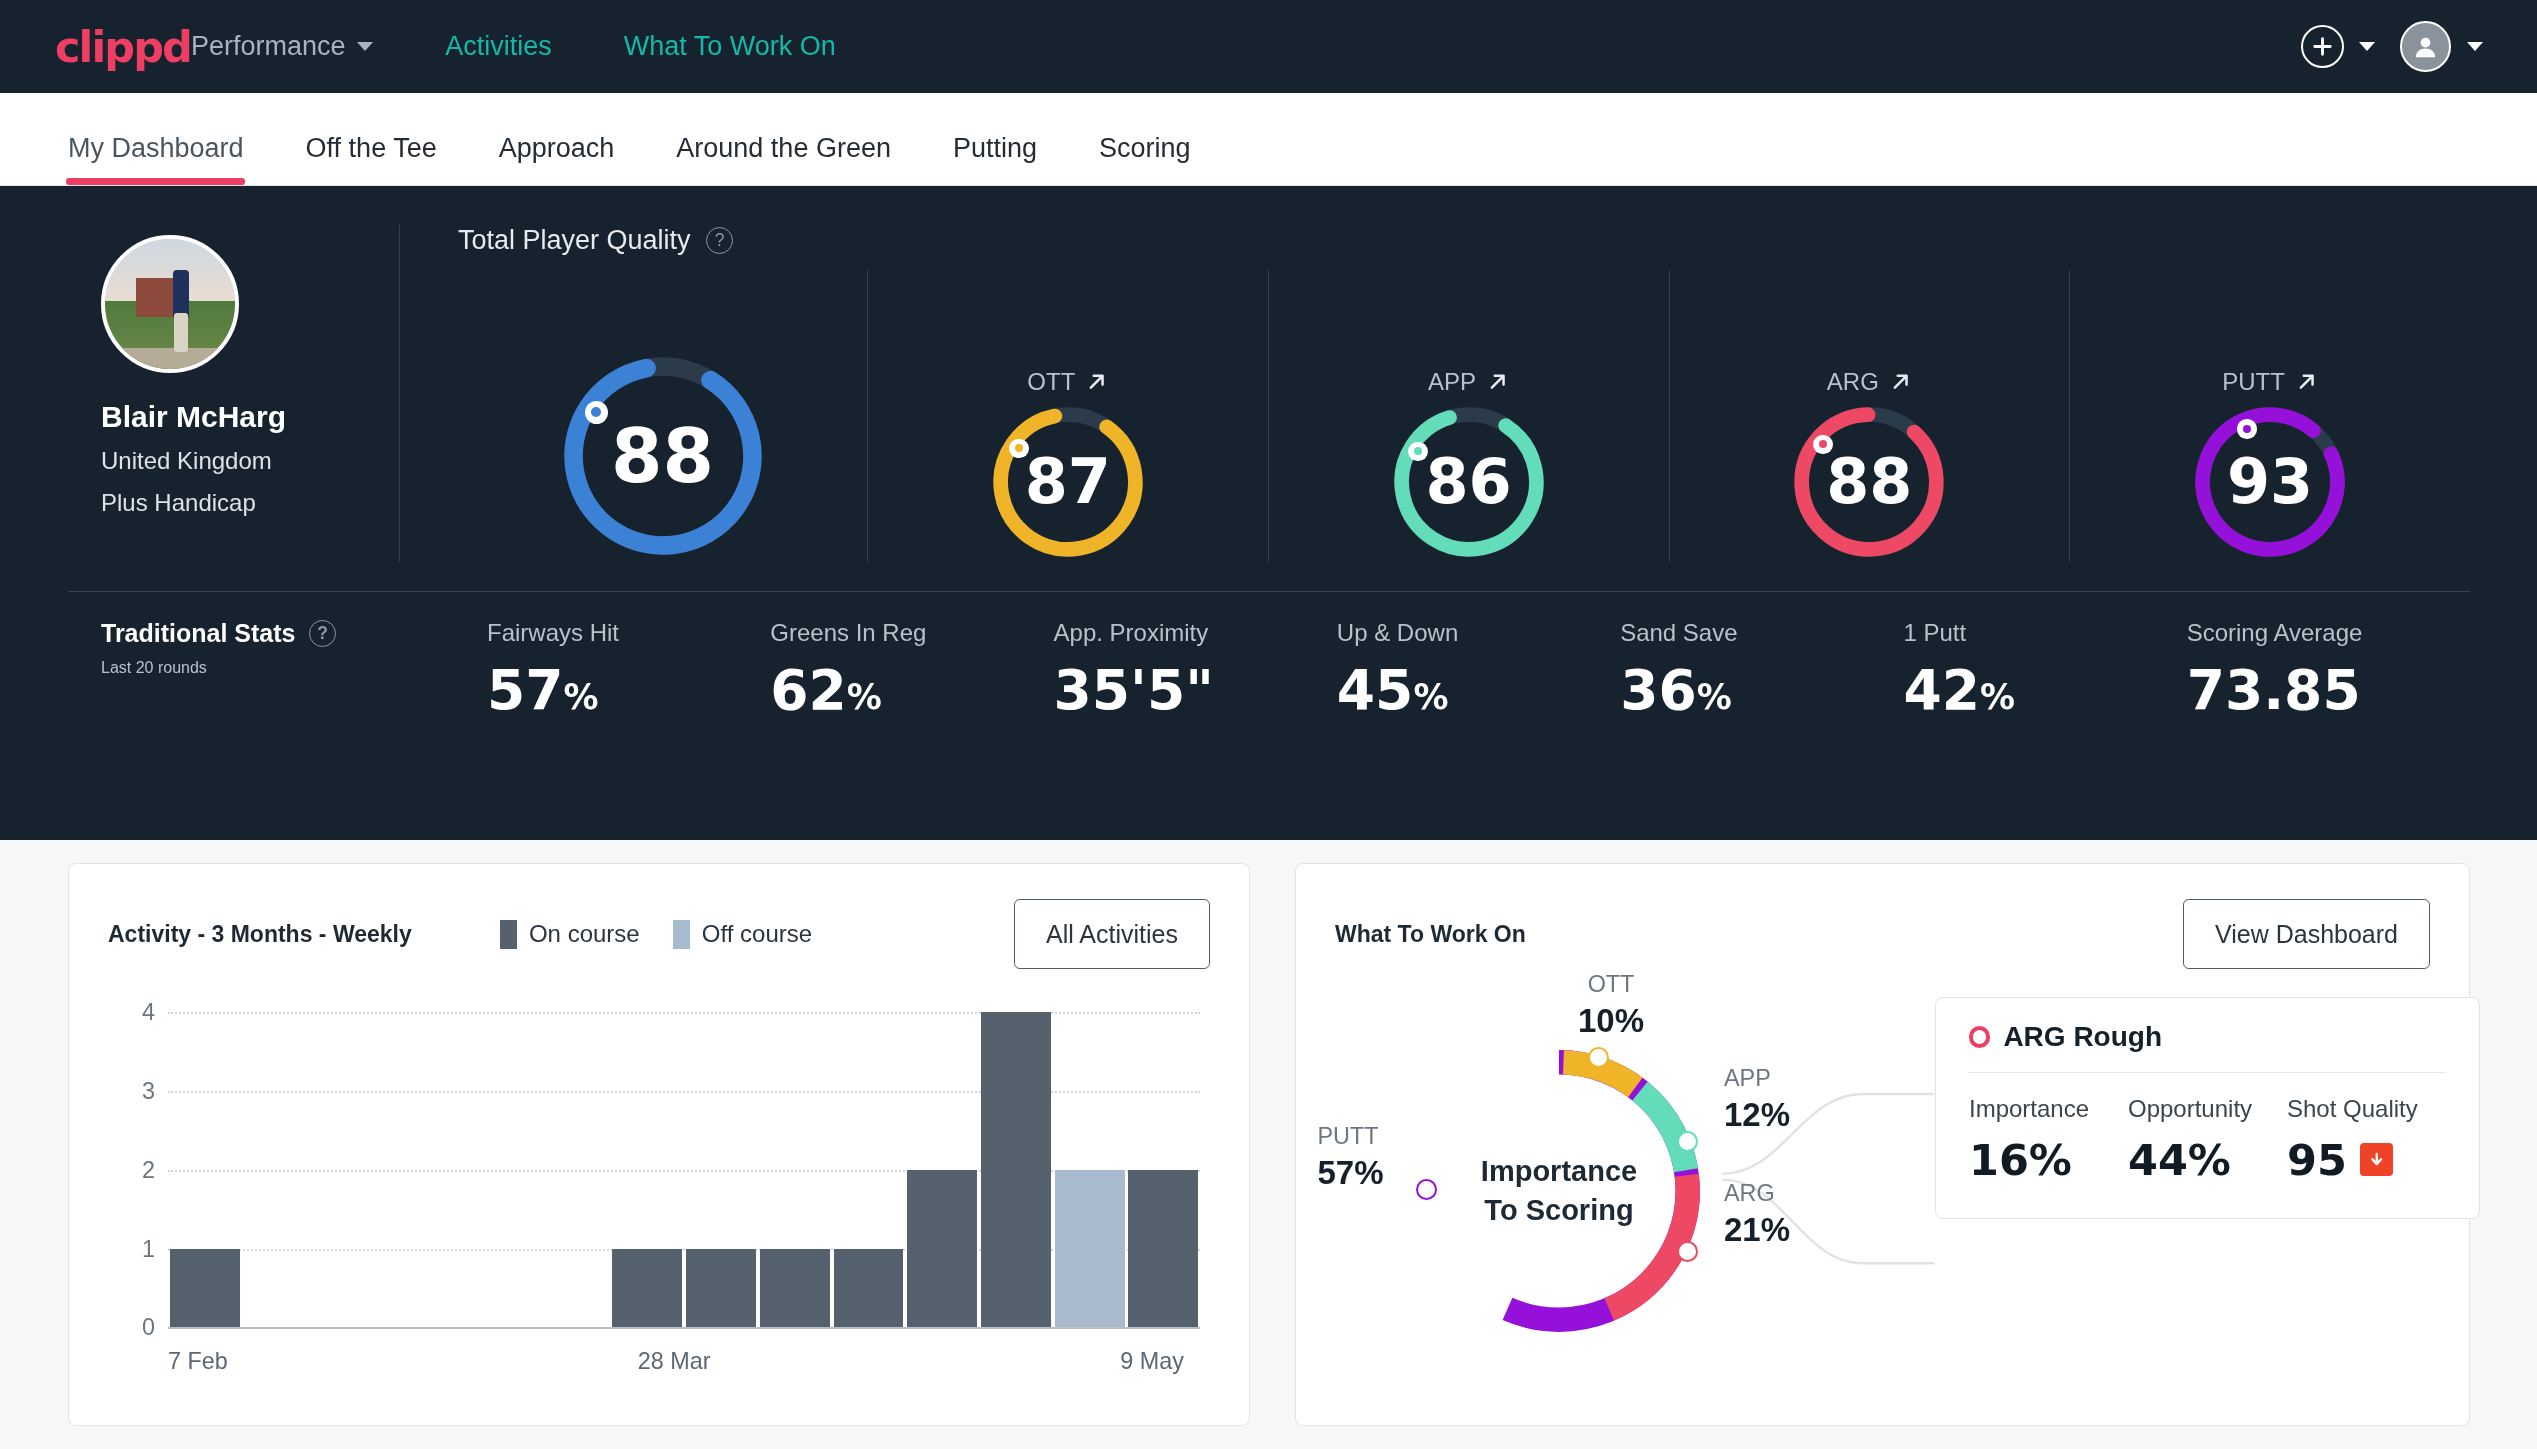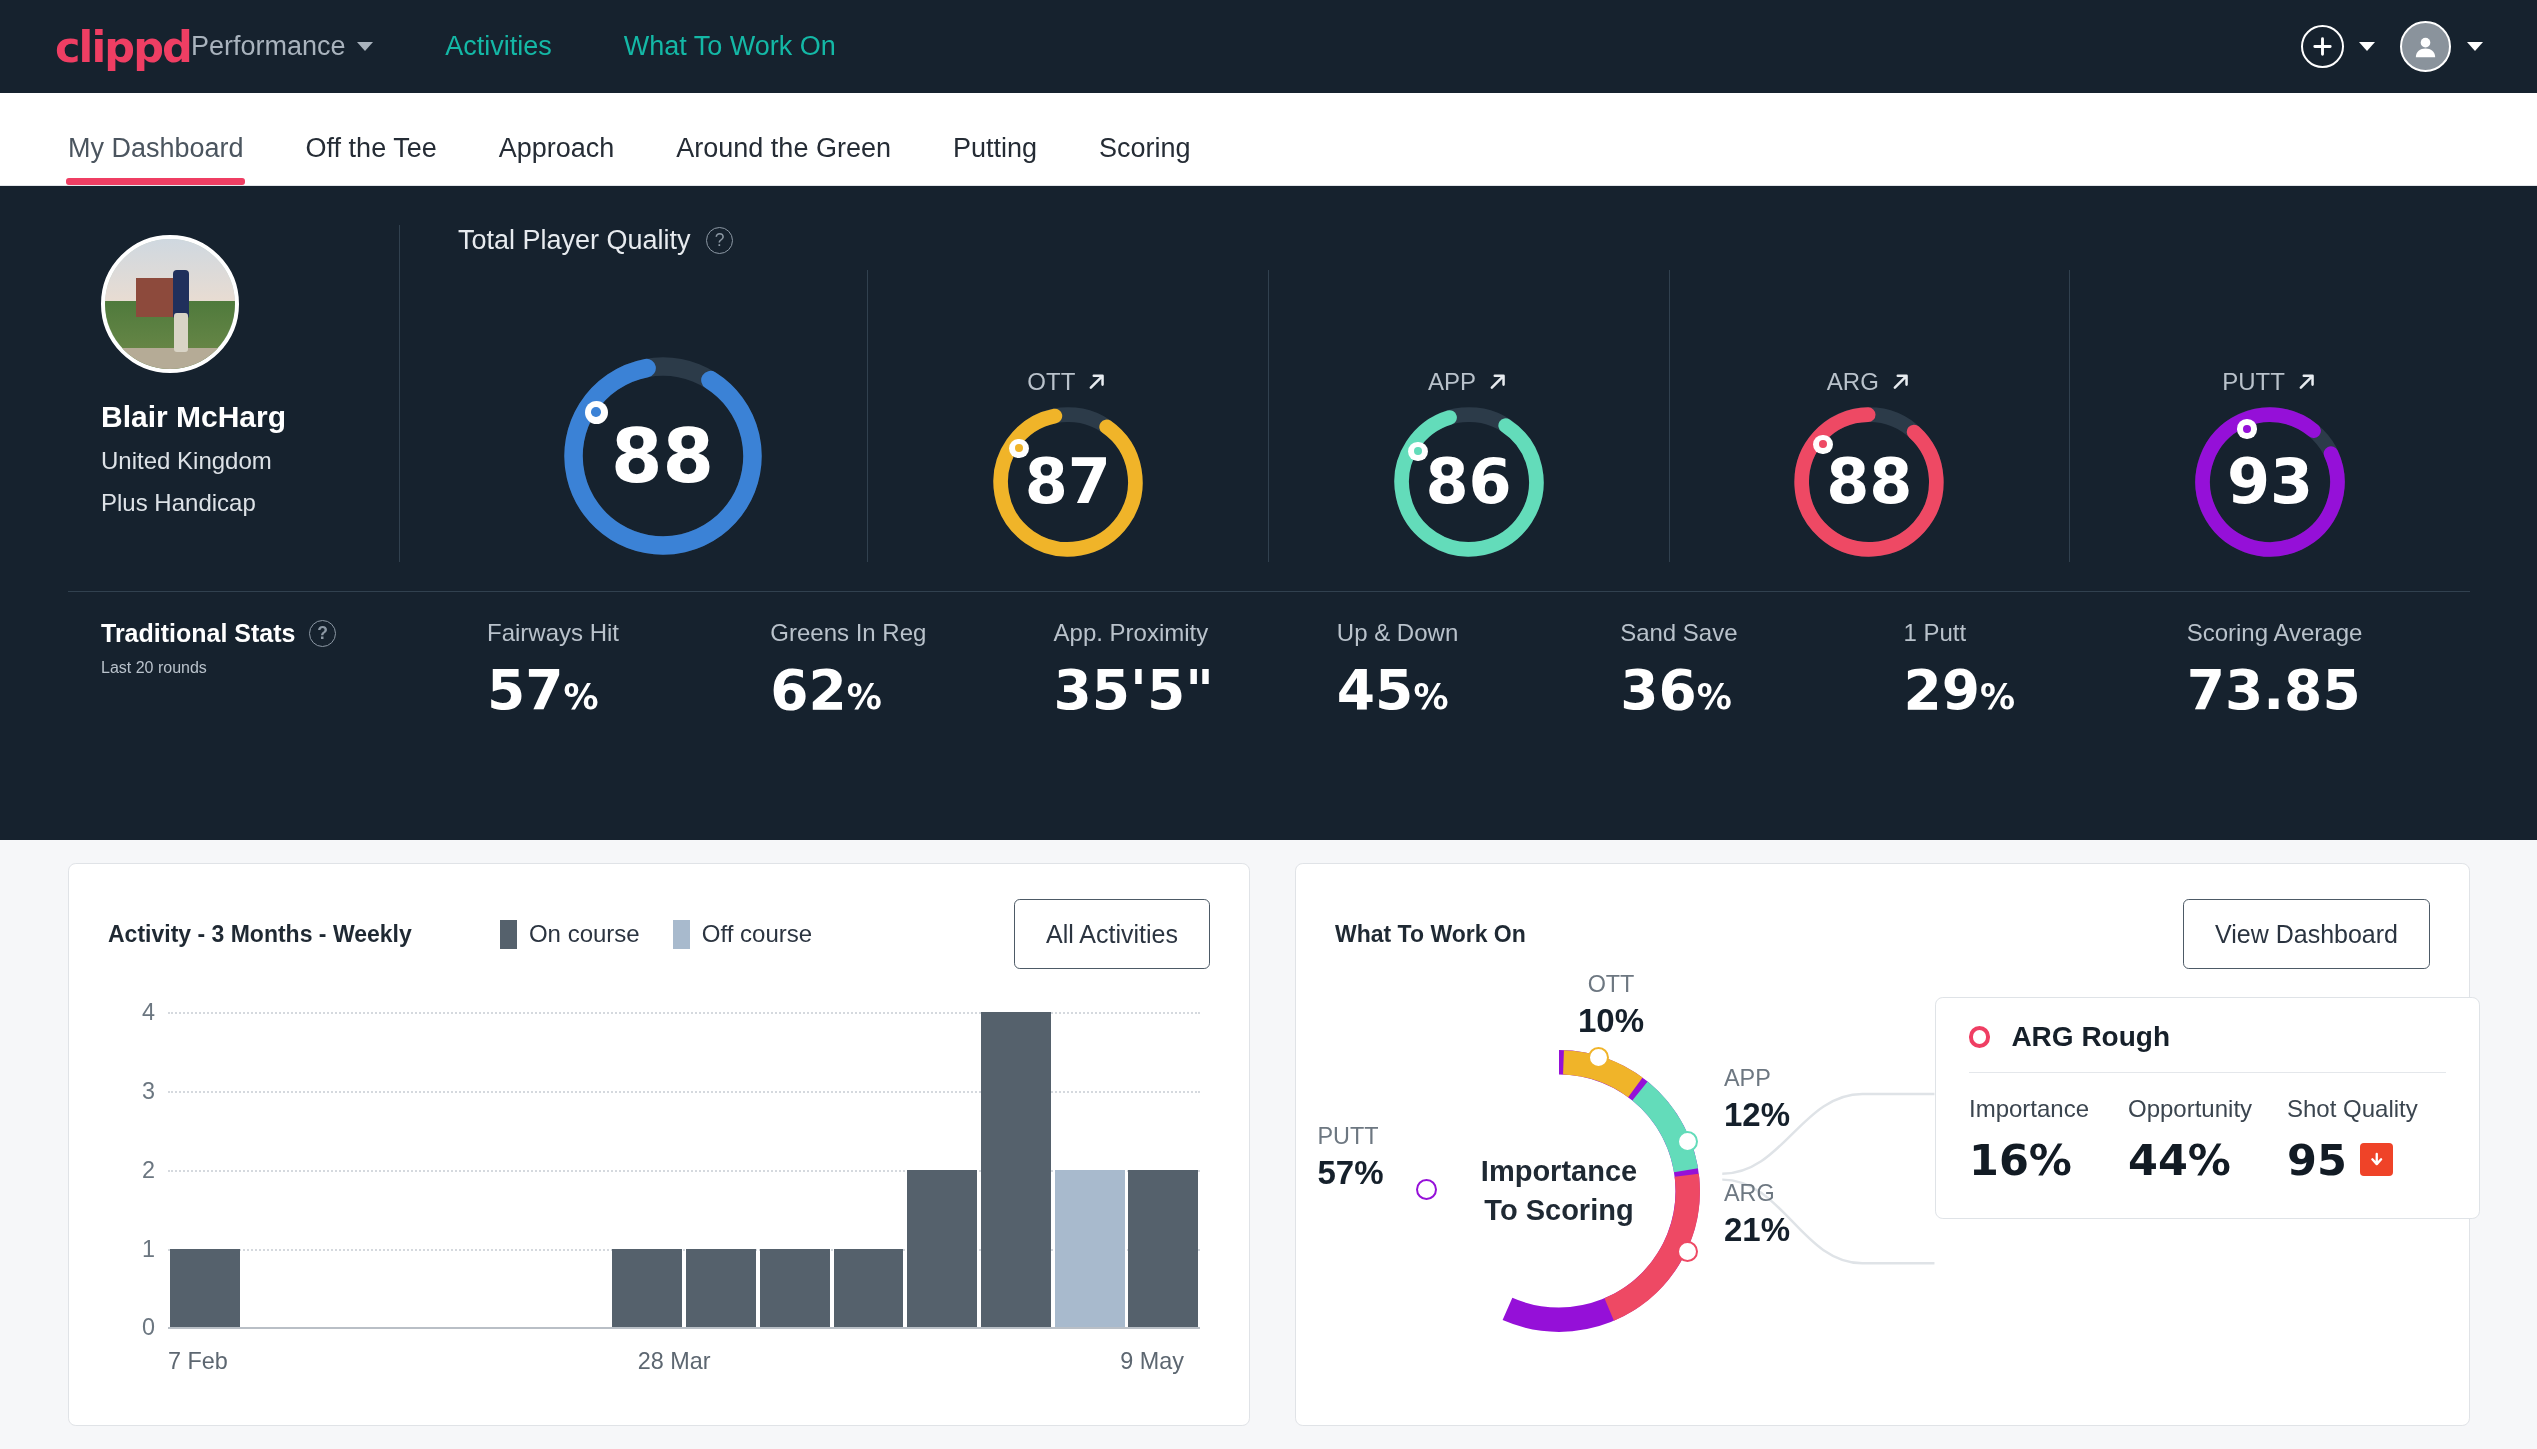--- a/index.html
+++ b/index.html
@@ -162,21 +162,21 @@
      align-items:center; justify-content:center; font-size: 29px; font-weight: 700;
      color:#1f2933; line-height: 1.35; text-align:center; }
   .slice-label { position: absolute; text-align: left; }
   .sl-name { font-size: 23.4px; color: #6d7781; }
   .sl-val { font-size: 33px; font-weight: 700; color: #15202b; margin-top: 3.9px;}
   .detail-card {
     position: absolute; left: 600px; top: 17.5px; width: 545px; height: 222px;
     border: 1px solid #dfe3e7; border-radius: 7.8px; background:#fff;
     padding: 23.4px 33px;
   }
-  .dc-head { display:flex; align-items:center; gap: 21px; font-size: 28px;
+  .dc-head { display:flex; align-items:center; gap: 13px; font-size: 28px;
     font-weight: 700; color:#16202a; }
   .ring-ic { width: 21.4px; height: 21.4px; border-radius:50%; border: 4.9px solid #ef3e63; }
   .dc-sep { border-top: 1px solid #e4e7eb; margin: 19.5px 0 21.4px 0; }
   .dc-cols { display:flex; }
   .dc-col { flex: 1; }
   .dc-lab { font-size: 24px; color: #3b454f; }
   .dc-val { font-size: 43px; font-weight: 700; color:#121b24; margin-top: 11.7px;
     display:flex; align-items:center; gap: 13.6px; font-family:"DejaVu Sans", sans-serif;}
   .down-badge { width: 33px; height: 33px; background:#ef4328; border-radius: 3.9px;
     color:#fff; font-size: 21.4px; display:flex; align-items:center; justify-content:center;}
@@ -366,21 +366,21 @@
     <div class="stat">
       <div class="stat-label">Up &amp; Down</div>
       <div class="stat-val"><span>45</span><span class="unit">%</span></div>
     </div>
     <div class="stat">
       <div class="stat-label">Sand Save</div>
       <div class="stat-val"><span>36</span><span class="unit">%</span></div>
     </div>
     <div class="stat">
       <div class="stat-label">1 Putt</div>
-      <div class="stat-val"><span>29</span><span class="unit">%</span></div>
+      <div class="stat-val"><span>42</span><span class="unit">%</span></div>
     </div>
     <div class="stat">
       <div class="stat-label">Scoring Average</div>
       <div class="stat-val"><span>73.85</span><span class="unit"></span></div>
     </div>
   </div>
 </div>
 
 <div class="bottom">
 

